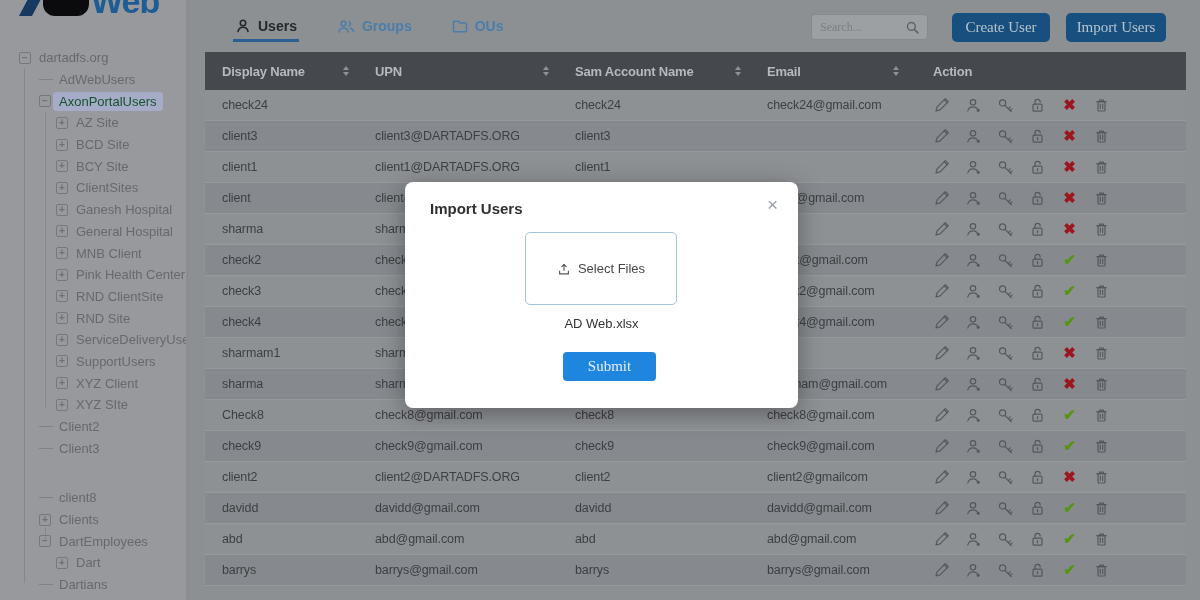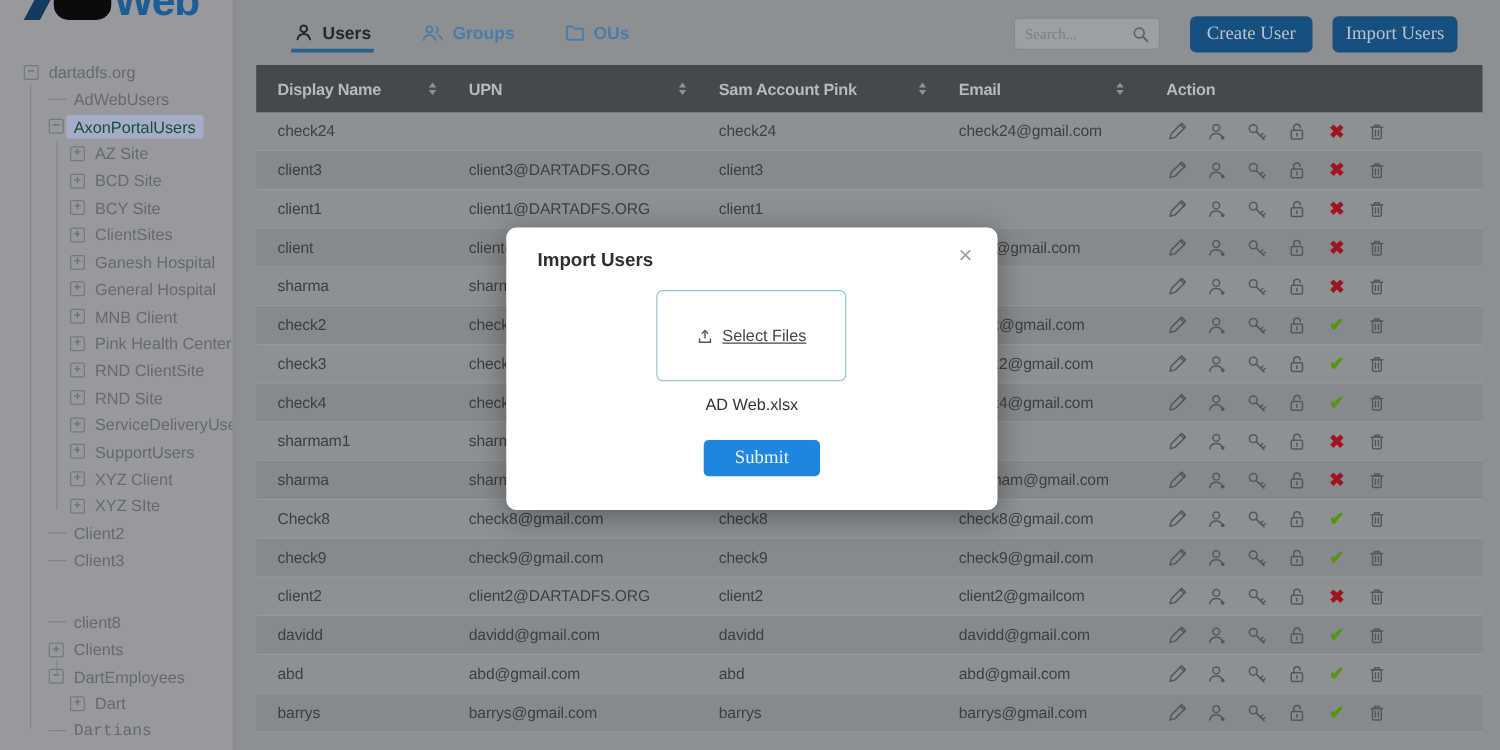--- a/index.html
+++ b/index.html
@@ -70,21 +70,21 @@
 
   
   .overlay { position:absolute; inset:0; background:transparent; z-index:5; }
   .modal { position:absolute; left:405px; top:182px; width:393px; height:226px; background:#ffffff;
            border-radius:8px; box-shadow:0 5px 25px rgba(0,0,0,.35); z-index:10; }
   .modal-title { position:absolute; left:25px; top:18px; font-size:15px; font-weight:bold; color:#2f2f2f; }
   .modal-close { position:absolute; right:20px; top:12px; font-size:19px; color:#9aa0a6; cursor:pointer;
                  font-weight:normal; }
   .dropzone { position:absolute; left:120px; top:50px; width:152px; height:73px;
               border:1px solid #9dc6d8; border-radius:5px; display:flex; align-items:center;
-              justify-content:center; gap:7px; font-size:13px; color:#474747; cursor:pointer;text-decoration:underline; }
+              justify-content:center; gap:7px; font-size:13px; color:#474747; cursor:pointer; }
   .dropzone svg { display:block; stroke:#555; fill:none; stroke-width:1.3; stroke-linecap:round; }
   .filename { position:absolute; left:0; right:0; top:134px; text-align:center; font-size:13px; color:#333; }
   .btn-submit { position:absolute; left:158px; top:170px; width:93px; height:29px; background:#1f86e0;
                 color:#eaf1f8; border:none; border-radius:4px; font-family:"Liberation Serif", serif;
                 font-size:15px; cursor:pointer; }
 </style>
 </head>
 <body>
 
 <aside class="sidebar">
@@ -183,21 +183,21 @@
           <span class="lbl">Clients</span>
         </div>
         <div class="tree-item" style="padding-left: 39px;">
           <div class="box">−</div>
           <span class="lbl">DartEmployees</span>
         </div>
         <div class="tree-item" style="padding-left: 56px;">
           <div class="box">+</div>
           <span class="lbl">Dart</span>
         </div>
-        <div class="tree-item" style="padding-left: 39px; font-family: Liberation Mono, monospace;">
+        <div class="tree-item" style="padding-left: 39px;">
           <div class="dash"></div>
           <span class="lbl">Dartians</span>
         </div>
         <div class="tree-item" style="padding-left: 39px;">
           <div class="dash"></div>
           <span class="lbl">Diagonastic</span>
         </div>
       </div>
   </div>
 </aside>
@@ -256,21 +256,21 @@
         </span>
       </div>
       <div class="th c2">
         <span>UPN</span>
         <span class="sort">
           <i class="up"></i>
           <i class="dn"></i>
         </span>
       </div>
       <div class="th c3">
-        <span>Sam Account Pink</span>
+        <span>Sam Account Name</span>
         <span class="sort">
           <i class="up"></i>
           <i class="dn"></i>
         </span>
       </div>
       <div class="th c4">
         <span>Email</span>
         <span class="sort">
           <i class="up"></i>
           <i class="dn"></i>

